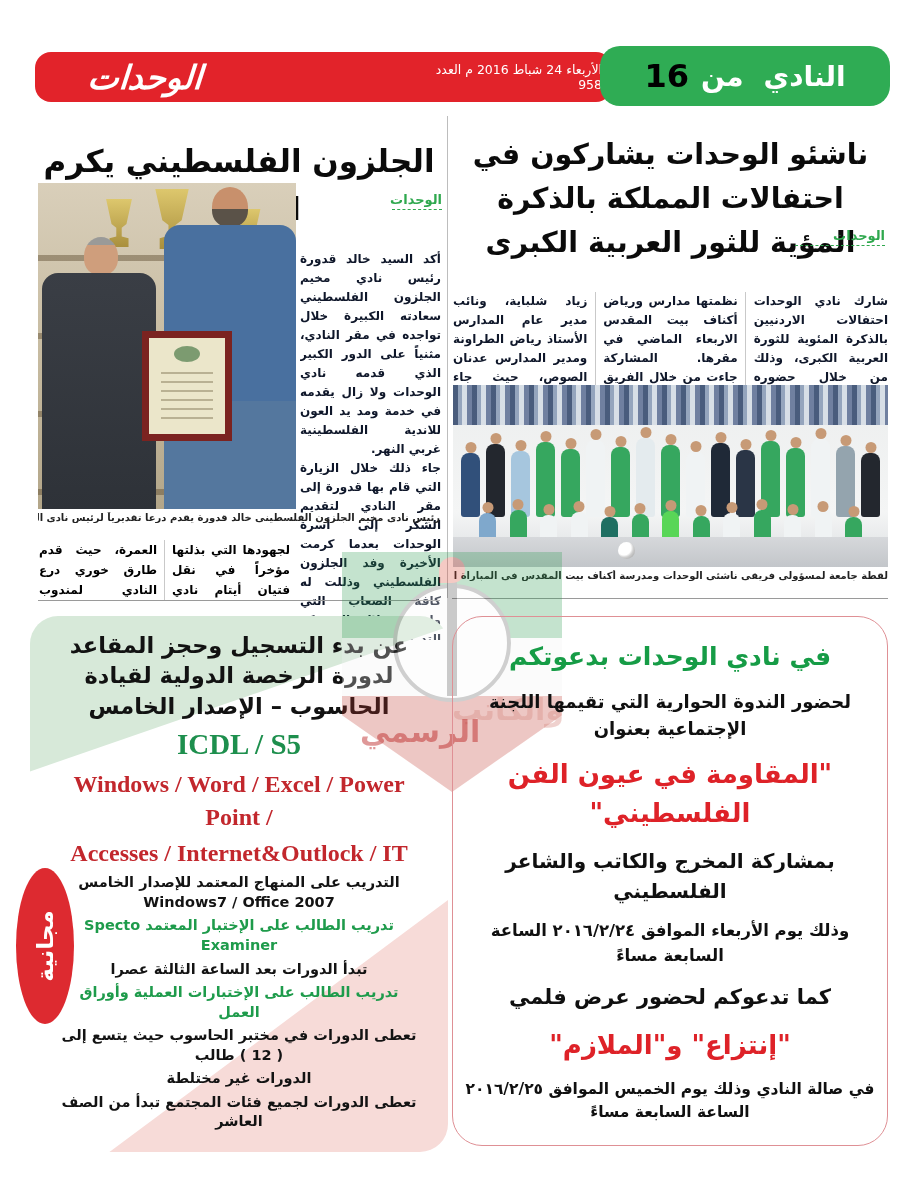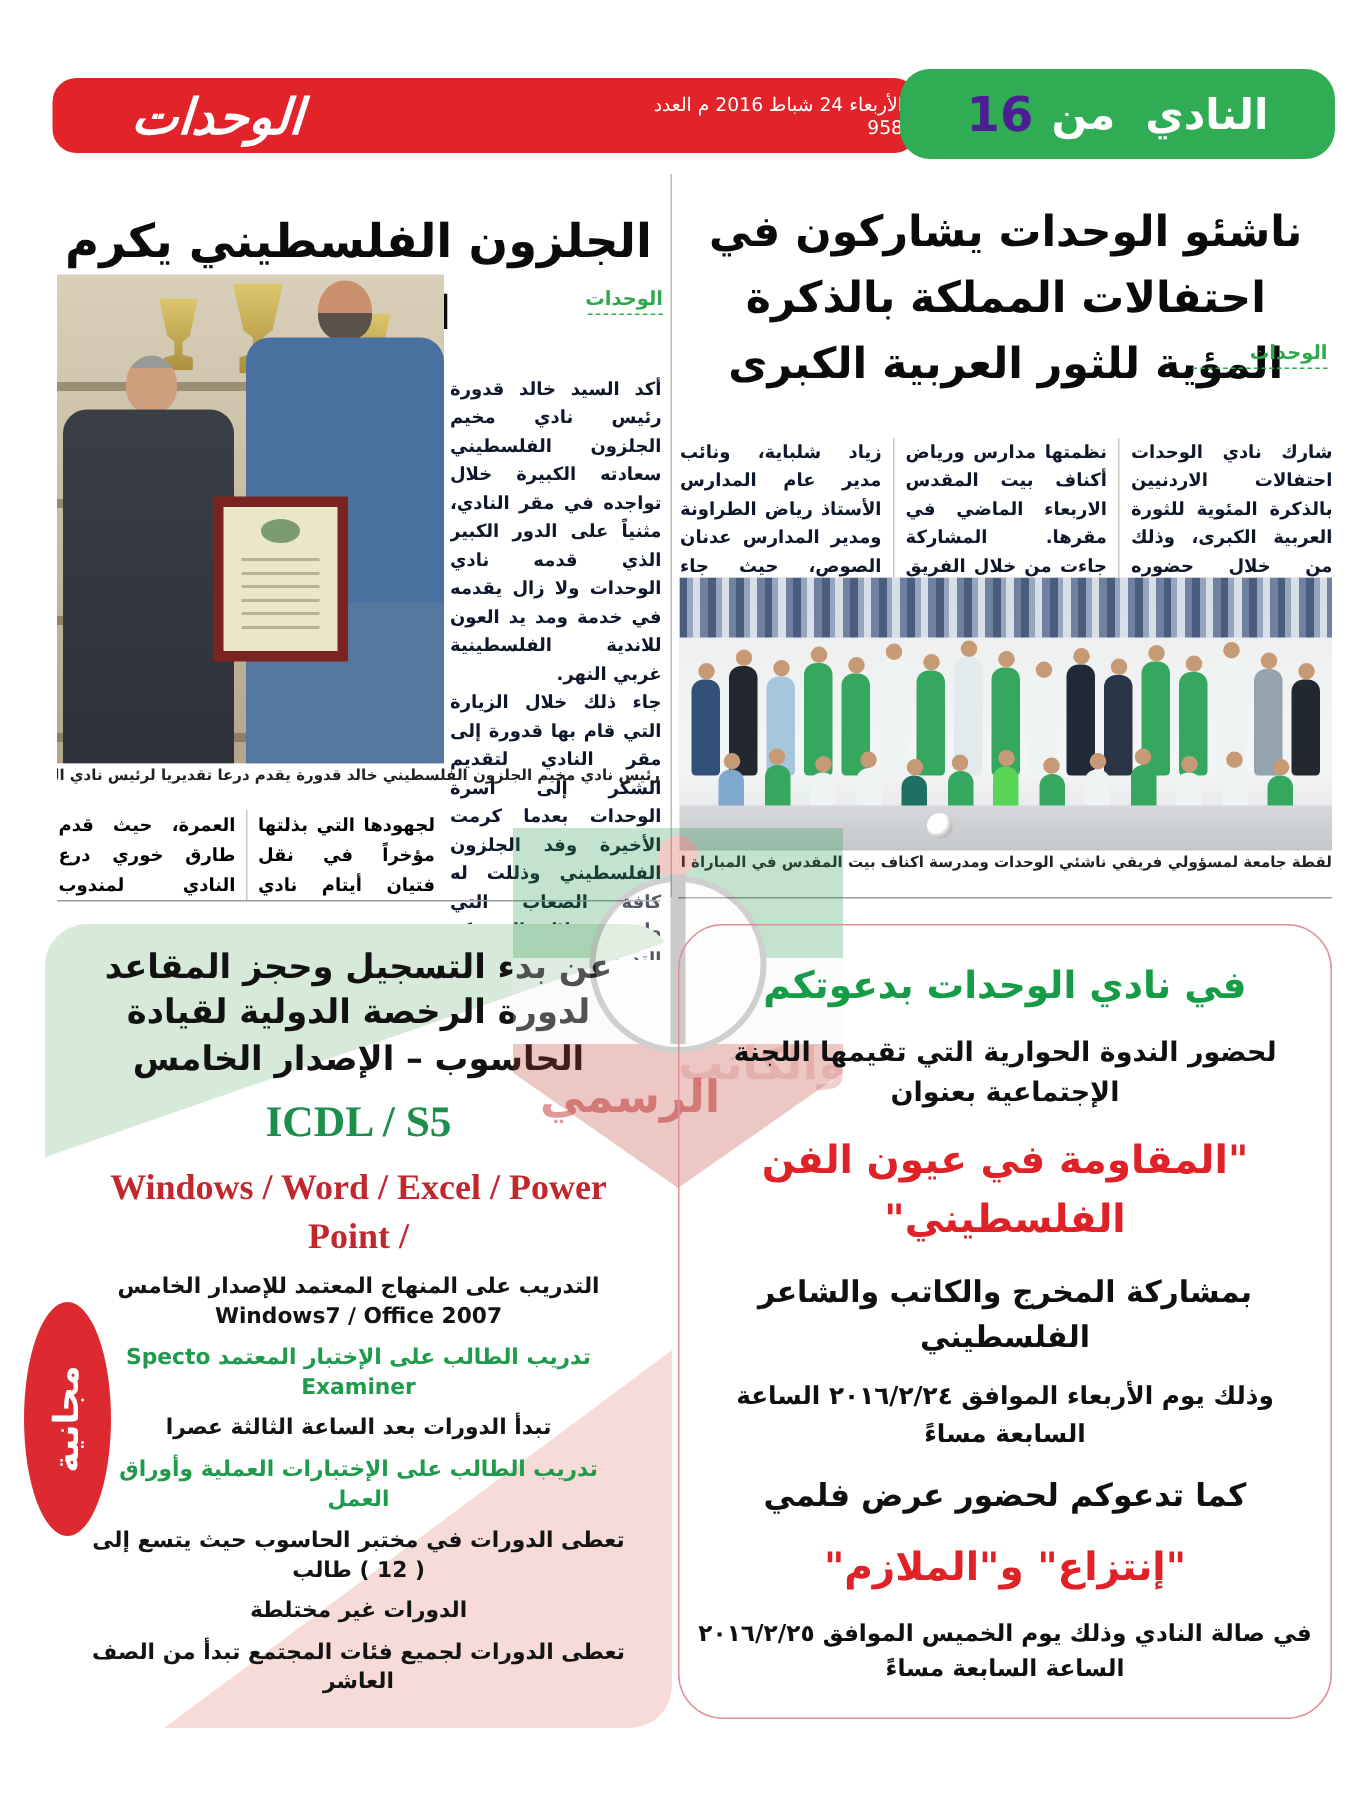--- a/index.html
+++ b/index.html
@@ -8,21 +8,21 @@
   .abs{position:absolute;}
 
   
   .red-pill{left:35px;top:52px;width:577px;height:50px;background:#e2232a;border-radius:16px;}
   .brand{left:50px;top:56px;width:190px;height:44px;color:#fff;font-size:33px;font-weight:bold;
          font-style:italic;text-align:center;line-height:44px;transform:skewX(-4deg);}
   .issue-date{left:430px;top:52px;width:172px;height:50px;color:#fff;font-size:12.5px;
               display:flex;align-items:center;justify-content:center;direction:rtl;}
   .green-pill{left:600px;top:46px;width:290px;height:60px;background:#2fac54;border-radius:20px;
               display:flex;align-items:center;justify-content:center;gap:12px;direction:ltr;}
-  .green-pill .num{color:#4c1d95;font-size:32px;font-weight:bold;}
+  .green-pill .num{color:#000000;font-size:32px;font-weight:bold;}
   .green-pill .sect{color:#fff;font-size:28px;font-weight:bold;display:flex;gap:20px;direction:ltr;}
 
   
   .headline{font-weight:bold;color:#0b0b0b;text-align:center;line-height:1.55;}
   .kicker{color:#2fa84e;font-size:13px;font-weight:bold;border-bottom:1px dashed #2fa84e;
           padding-bottom:2px;text-align:right;}
   .bodytext{font-size:12px;line-height:19px;font-weight:bold;color:#0f172a;text-align:justify;
             text-justify:inter-word;margin-top:42px;}
   .caption{font-size:10px;font-weight:bold;color:#222;white-space:nowrap;overflow:hidden;}
   .rule{border-top:1px solid #9a9a9a;height:0;}
@@ -246,20 +246,21 @@
     <p class="inv-9">في صالة النادي وذلك يوم الخميس الموافق ٢٠١٦/٢/٢٥ الساعة السابعة مساءً</p>
   </div>
 
   <div class="abs course">
     <div class="bg-green"></div>
     <div class="bg-pink"></div>
     <div class="content">
       <p class="crs-sub">عن بدء التسجيل وحجز المقاعد لدورة الرخصة الدولية لقيادة الحاسوب – الإصدار الخامس</p>
       <p class="crs-icdl">ICDL / S5</p>
       <p class="crs-latin">Windows / Word / Excel / Power Point /</p>
+      <p class="crs-latin">Accesses / Internet&amp;Outlock / IT</p>
       <p class="crs-item">التدريب على المنهاج المعتمد للإصدار الخامس Windows7 / Office 2007</p>
       <p class="crs-item green">تدريب الطالب على الإختبار المعتمد Specto Examiner</p>
       <p class="crs-item">تبدأ الدورات بعد الساعة الثالثة عصرا</p>
       <p class="crs-item green">تدريب الطالب على الإختبارات العملية وأوراق العمل</p>
       <p class="crs-item">تعطى الدورات في مختبر الحاسوب حيث يتسع إلى ( 12 ) طالب</p>
       <p class="crs-item">الدورات غير مختلطة</p>
       <p class="crs-item">تعطى الدورات لجميع فئات المجتمع تبدأ من الصف العاشر</p>
 
     </div>
   </div>

